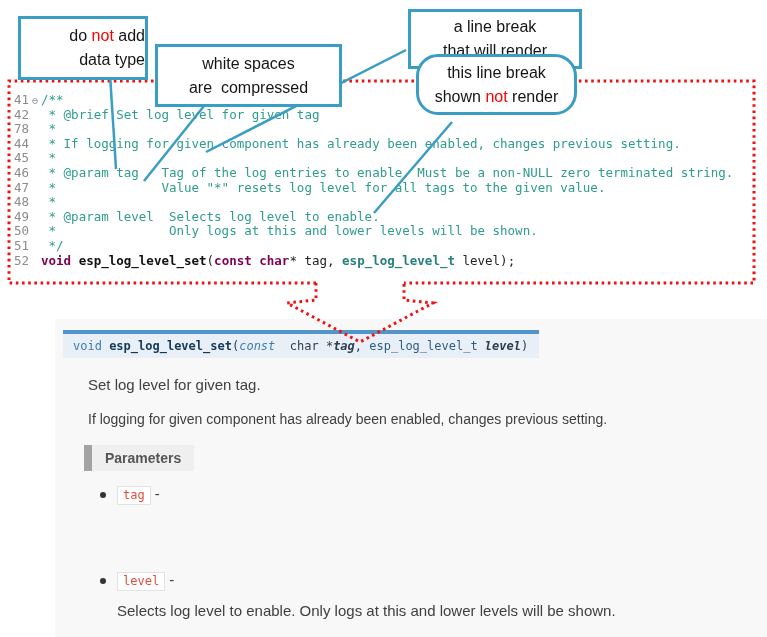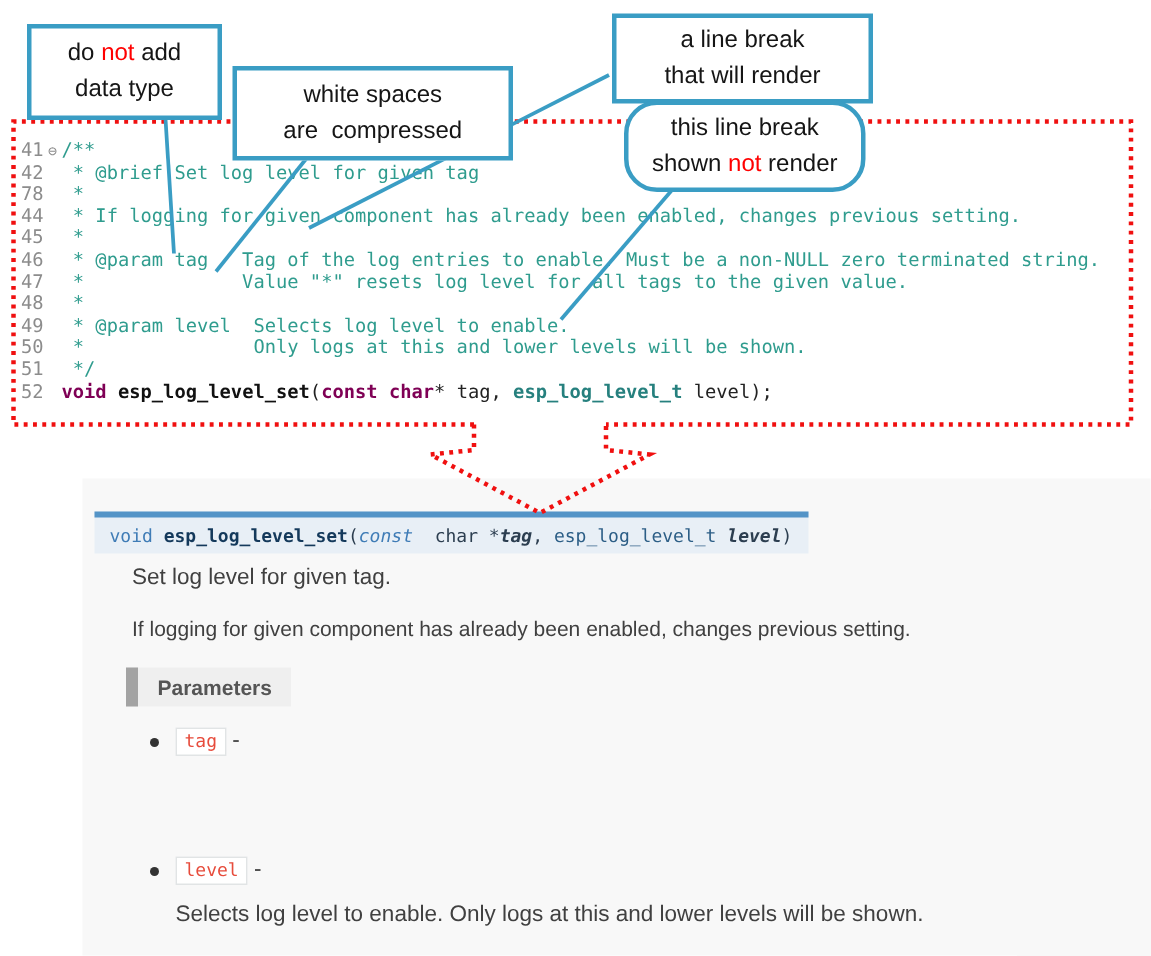--- a/index.html
+++ b/index.html
@@ -28,21 +28,21 @@
   .cl span{white-space:pre;}
   .tok-comment{color:var(--comment_green);}
   .tok-kw{color:var(--keyword_purple);font-weight:bold;}
   .tok-fn{color:#111;font-weight:bold;}
   .tok-plain{color:#222;}
   .tok-type{color:var(--type_teal);font-weight:bold;}
 
   
   .docpanel{position:absolute;left:55px;top:319px;width:712px;height:318px;
             background:var(--docs_panel_bg);z-index:1;color:var(--body_text);}
-  .sig{position:absolute;left:8px;top:22px;background:var(--signature_bar_bg);
+  .sig{position:absolute;left:8px;top:11px;background:var(--signature_bar_bg);
        border-top:4px solid var(--signature_bar_border);padding:5px 11px 5px 10px;
        font-family:"DejaVu Sans Mono","Liberation Mono",monospace;font-size:12px;white-space:pre;}
   .sig span{white-space:pre;}
   .sg-kw{color:#3F7CB6;}
   .sg-kwi{color:#3F7CB6;font-style:italic;}
   .sg-name{color:#14395B;font-weight:bold;}
   .sg-plain{color:#2C3E50;}
   .sg-argi{color:#2C3E50;font-style:italic;font-weight:bold;}
   .sg-type{color:#2C5E86;}
   .brief{position:absolute;left:33px;top:57px;font-size:15px;}
@@ -82,36 +82,36 @@
 
   <svg class="overlay" viewBox="0 0 767 637" xmlns="http://www.w3.org/2000/svg">
     <path class="red-path" d="M316,283 L9,283 L9,81 L754,81 L754,283 L404,283"></path>
     <path class="red-path" d="M316,283 L316,300 L287,303 L360,342 L433,303 L404,300 L404,283"></path>
     <line class="blue-line" x1="110" y1="74" x2="116" y2="169"></line>
     <line class="blue-line" x1="208" y1="101" x2="144" y2="181"></line>
     <line class="blue-line" x1="406" y1="50" x2="206" y2="152"></line>
     <line class="blue-line" x1="452" y1="122" x2="374" y2="213"></line>
   </svg>
 
-  <div class="callout" style="left:18px;top:16px;width:124px;height:58px;">
+  <div class="callout" style="left:18px;top:16px;width:124px;height:58px;text-align:right;">
     <div class="cline"><span>do </span><span class="red">not</span><span> add</span></div>
     <div class="cline">data type</div>
   </div>
 
   <div class="callout" style="left:155px;top:44px;width:181px;height:57px;">
     <div class="cline">white spaces</div>
     <div class="cline">are  compressed</div>
   </div>
 
   <div class="callout" style="left:408px;top:9px;width:168px;height:54px;">
     <div class="cline">a line break</div>
     <div class="cline">that will render</div>
   </div>
 
-  <div class="callout" style="left:416px;top:67px;width:155px;height:55px;border-radius:22px;">
+  <div class="callout" style="left:416px;top:54px;width:155px;height:55px;border-radius:22px;">
     <div class="cline">this line break</div>
     <div class="cline"><span>shown </span><span class="red">not</span><span> render</span></div>
   </div>
 
   <div class="docpanel">
     <div class="sig" id="sig"><span class="sg-kw">void </span><span class="sg-name">esp_log_level_set</span><span class="sg-plain">(</span><span class="sg-kwi">const</span><span class="sg-plain">  </span><span class="sg-plain">char </span><span class="sg-plain">*</span><span class="sg-argi">tag</span><span class="sg-plain">, </span><span class="sg-type">esp_log_level_t </span><span class="sg-argi">level</span><span class="sg-plain">)</span></div>
     <div class="brief">Set log level for given tag.</div>
     <div class="desc">If logging for given component has already been enabled, changes previous setting.</div>
     <div class="params-label">Parameters</div>
     <div id="params">

